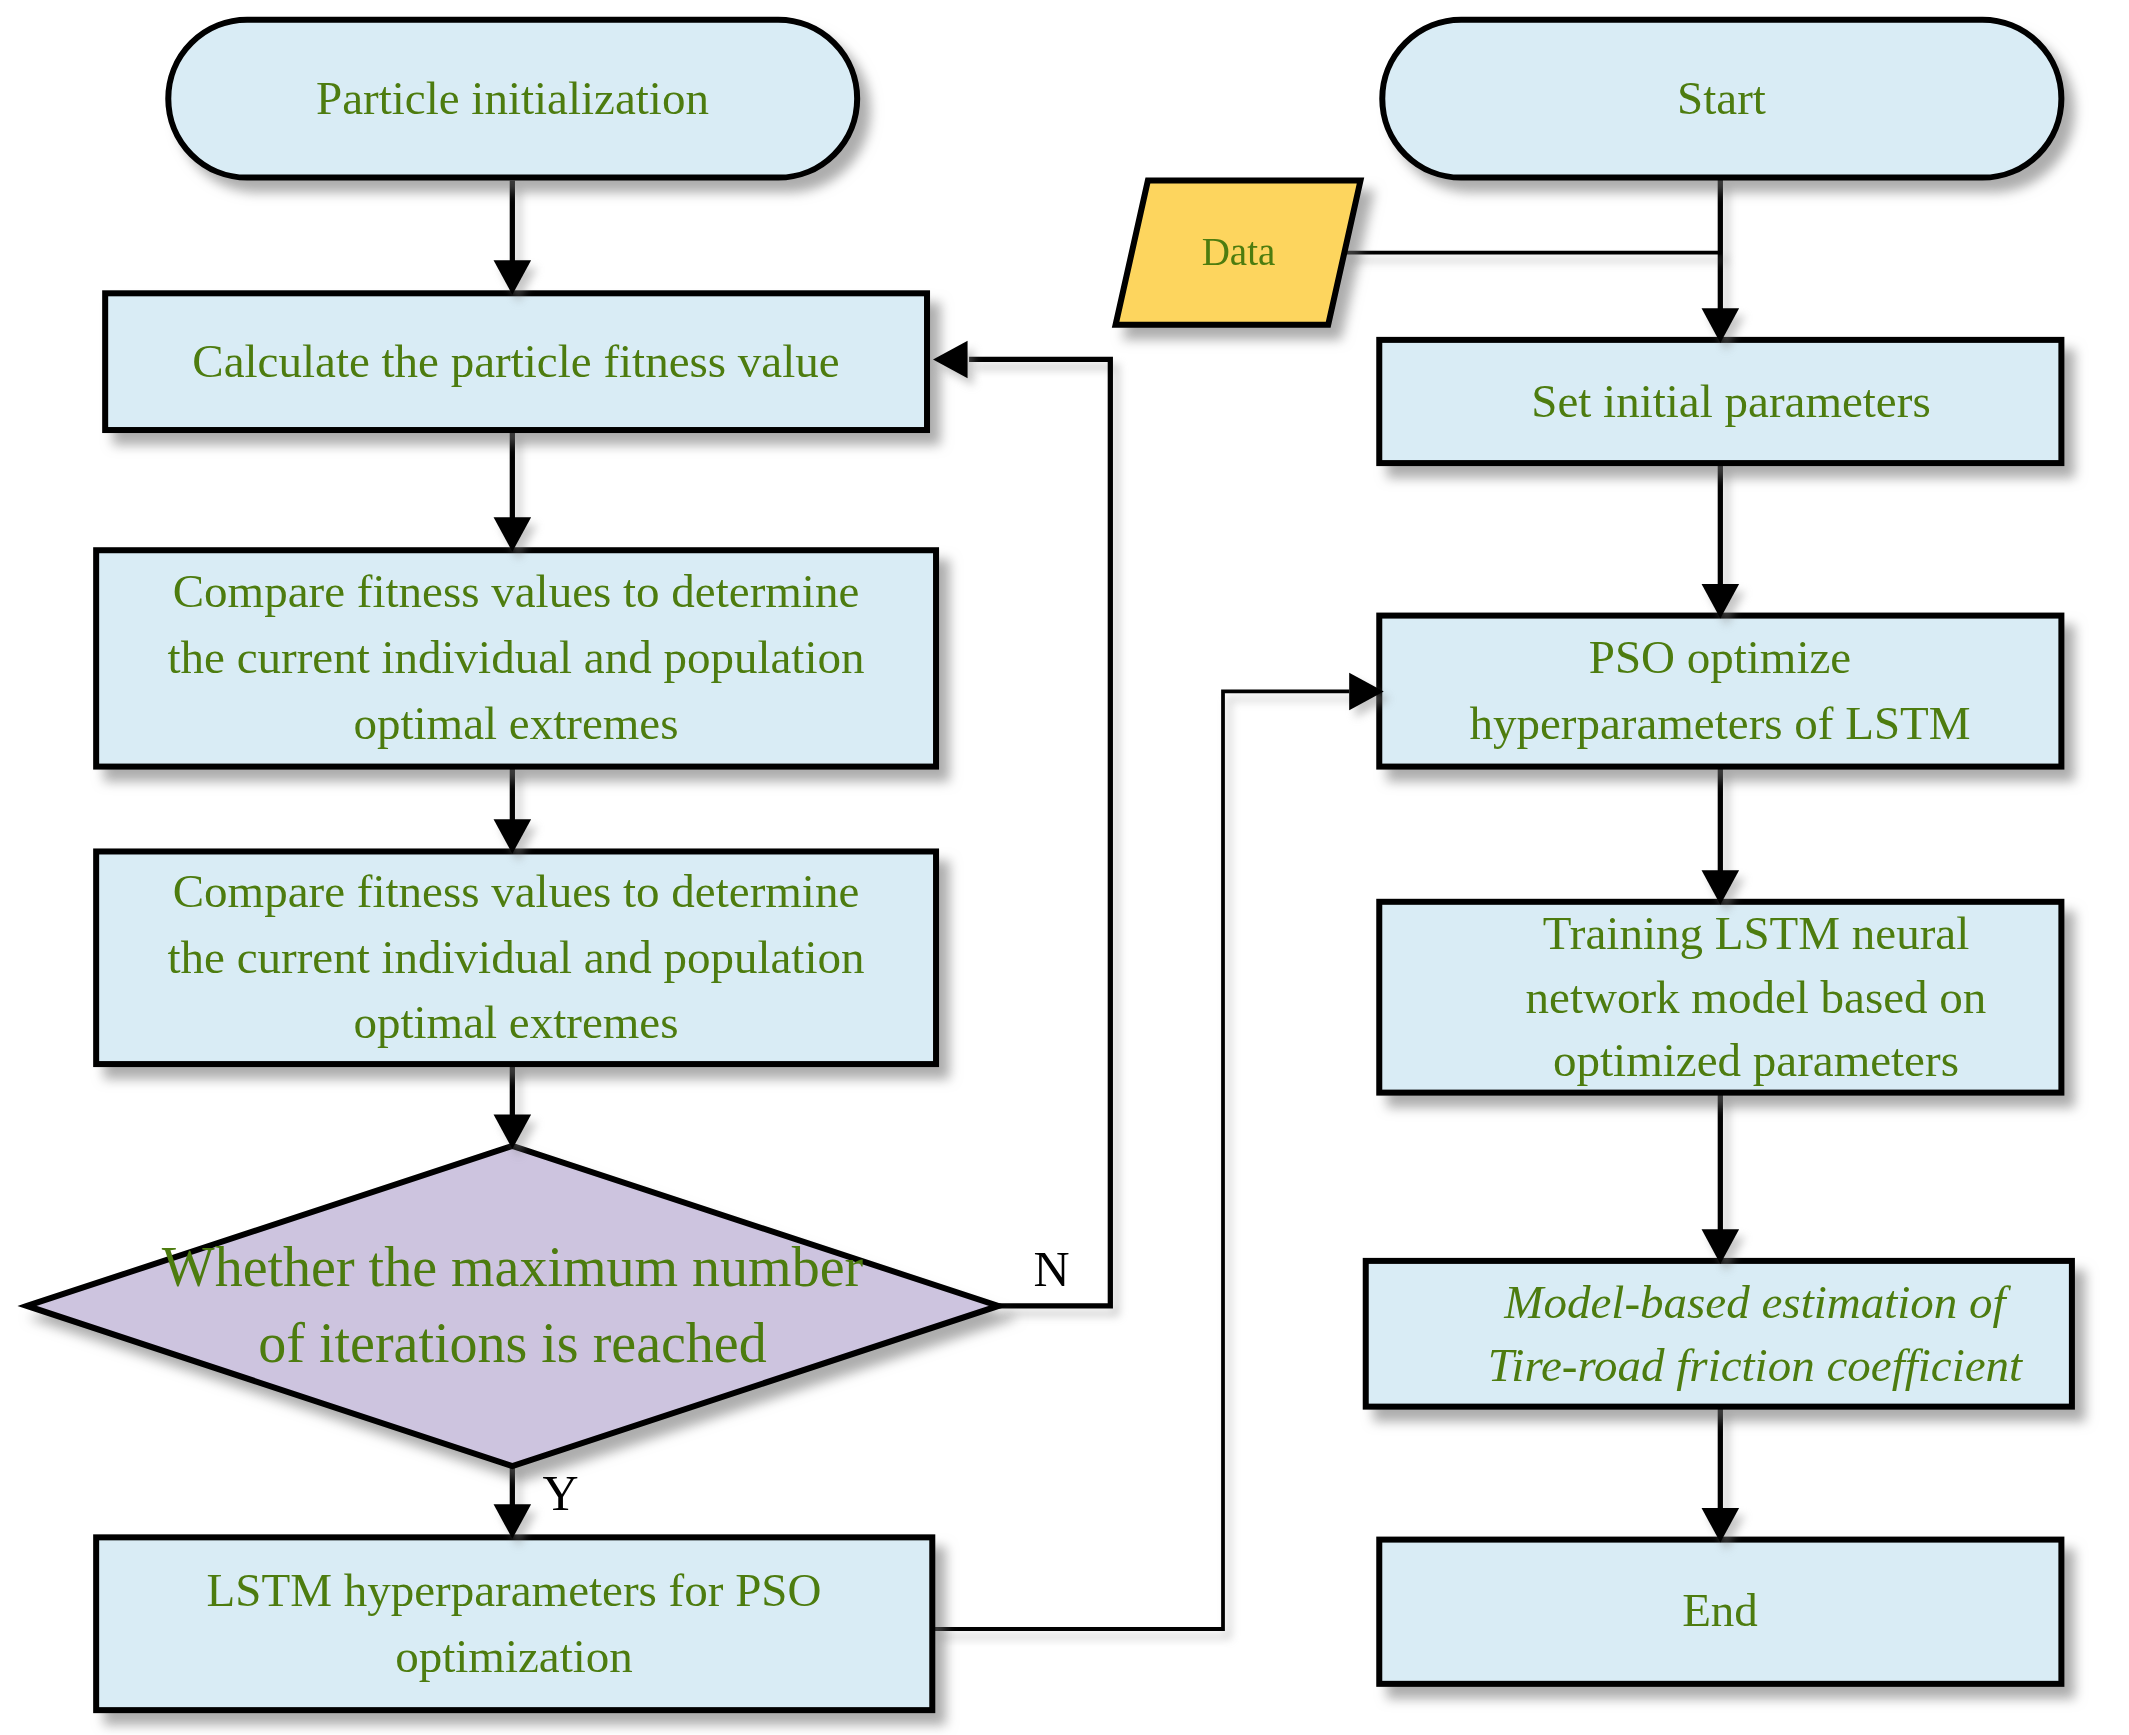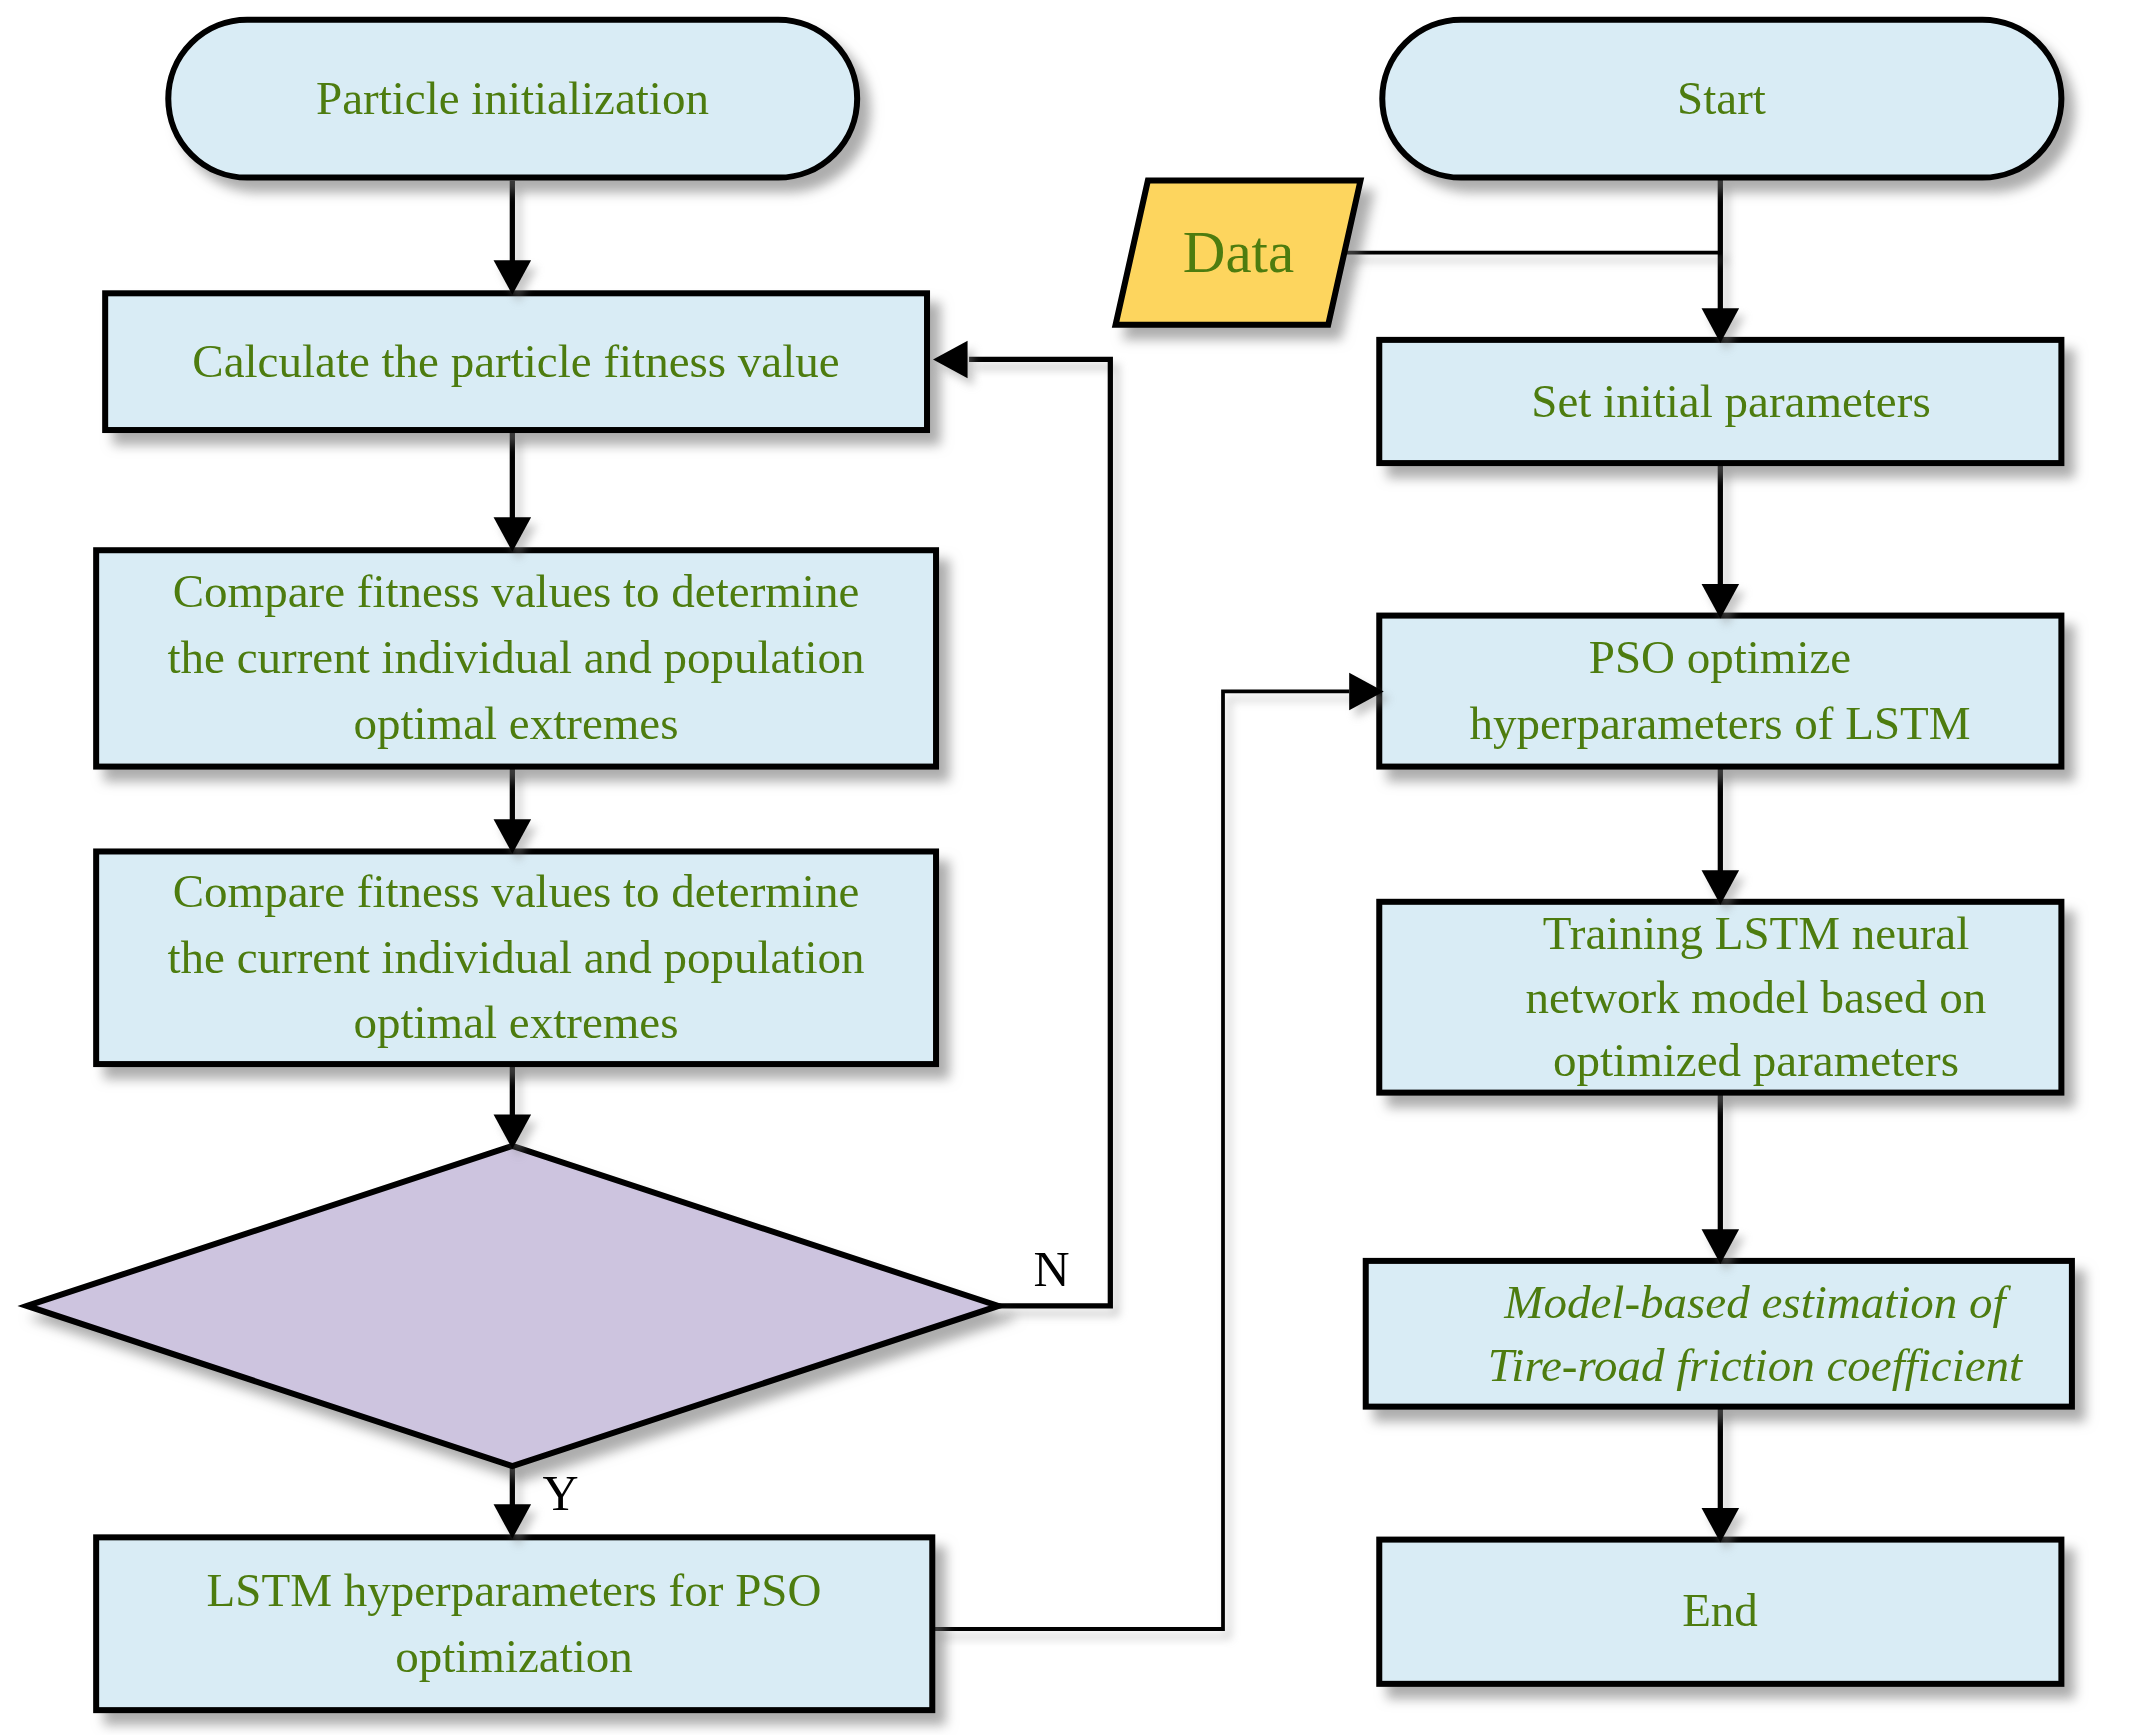--- a/index.html
+++ b/index.html
@@ -45,21 +45,21 @@
     align-items: center;
     justify-content: center;
     text-align: center;
     white-space: pre-line;
     font-size: 47px;
     line-height: 1.4;
     color: #4d7c0f;
   }
   .label.tight   { line-height: 1.35; margin-left: 36px; }
   .label.decision-text { font-size: 56px; line-height: 1.35; }
-  .label.data-text     { font-size: 59px; }
+  .label.data-text     { font-size: 39px; }
   .branch {
     position: absolute;
     display: flex;
     align-items: center;
     justify-content: center;
     font-size: 50px;
     color: #000000;
   }
 </style>
 </head>
@@ -130,20 +130,22 @@
   <div class="label" style="left:102px; top:290px; width:828px; height:143px;">Calculate the particle fitness value</div>
 
   <div class="label" style="left:93px; top:547px; width:846px; height:222px;">Compare fitness values to determine
 the current individual and population
 optimal extremes</div>
 
   <div class="label" style="left:93px; top:848px; width:846px; height:219px;">Compare fitness values to determine
 the current individual and population
 optimal extremes</div>
 
+  <div class="label decision-text" style="left:27px; top:1146px; width:971px; height:320px;">Whether the maximum number
+of iterations is reached</div>
 
   <div class="label" style="left:93px; top:1534px; width:842px; height:179px;">LSTM hyperparameters for PSO
 optimization</div>
 
   <div class="label" style="left:1379px; top:16.5px; width:685px; height:164px;">Start</div>
 
   <div class="label data-text" style="left:1116px; top:180px; width:245px; height:144px;">Data</div>
 
   <div class="label" style="left:1376px; top:337px; width:688px; height:129px;padding-left:11px;">Set initial parameters</div>
 

